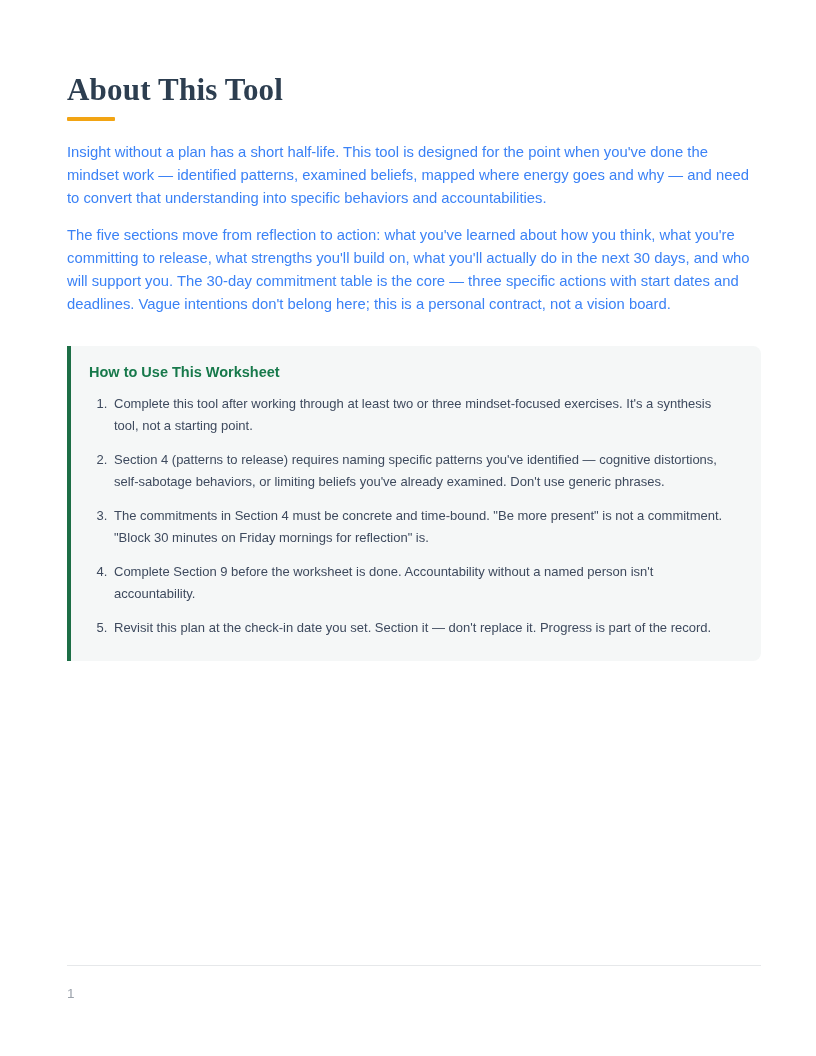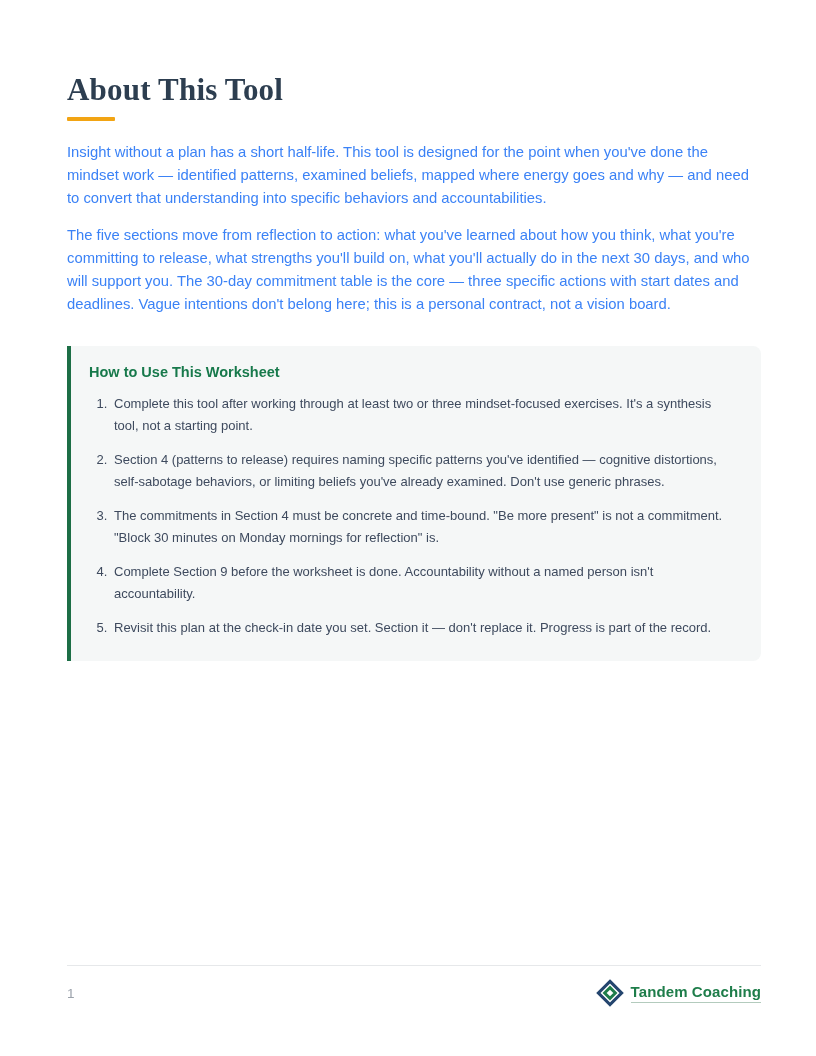--- a/index.html
+++ b/index.html
@@ -126,35 +126,26 @@
 
     <p class="intro-para">Insight without a plan has a short half-life. This tool is designed for the point when you've done the mindset work — identified patterns, examined beliefs, mapped where energy goes and why — and need to convert that understanding into specific behaviors and accountabilities.</p>
 
     <p class="intro-para">The five sections move from reflection to action: what you've learned about how you think, what you're committing to release, what strengths you'll build on, what you'll actually do in the next 30 days, and who will support you. The 30-day commitment table is the core — three specific actions with start dates and deadlines. Vague intentions don't belong here; this is a personal contract, not a vision board.</p>
 
     <div class="callout">
       <div class="callout-heading">How to Use This Worksheet</div>
       <ol class="callout-list">
         <li>Complete this tool after working through at least two or three mindset-focused exercises. It's a synthesis tool, not a starting point.</li>
         <li>Section 4 (patterns to release) requires naming specific patterns you've identified — cognitive distortions, self-sabotage behaviors, or limiting beliefs you've already examined. Don't use generic phrases.</li>
-        <li>The commitments in Section 4 must be concrete and time-bound. "Be more present" is not a commitment. "Block 30 minutes on Monday mornings for reflection" is.</li>
+        <li>The commitments in Section 4 must be concrete and time-bound. "Be more present" is not a commitment. "Block 30 minutes on Friday mornings for reflection" is.</li>
         <li>Complete Section 9 before the worksheet is done. Accountability without a named person isn't accountability.</li>
         <li>Revisit this plan at the check-in date you set. Section it — don't replace it. Progress is part of the record.</li>
       </ol>
     </div>
 
   </div>
 
   <div class="footer">
     <div class="footer-row">
       <span class="page-number">1</span>
-      <a class="brand">
-        <span class="logo-icon">
-          <svg width="28" height="28" viewBox="0 0 28 28" aria-hidden="true">
-            <path d="M14 2.4 L25.6 14 L14 25.6 L2.4 14 Z" fill="none" stroke="#24456e" stroke-width="3.1" stroke-linejoin="miter"></path>
-            <path d="M14 8.6 L19.4 14 L14 19.4 L8.6 14 Z" fill="none" stroke="#1e7d4a" stroke-width="2.9" stroke-linejoin="miter"></path>
-          </svg>
-        </span>
-        <span class="brand-name">Tandem Coaching</span>
-      </a>
     </div>
   </div>
 </div>
 
 </body></html>

